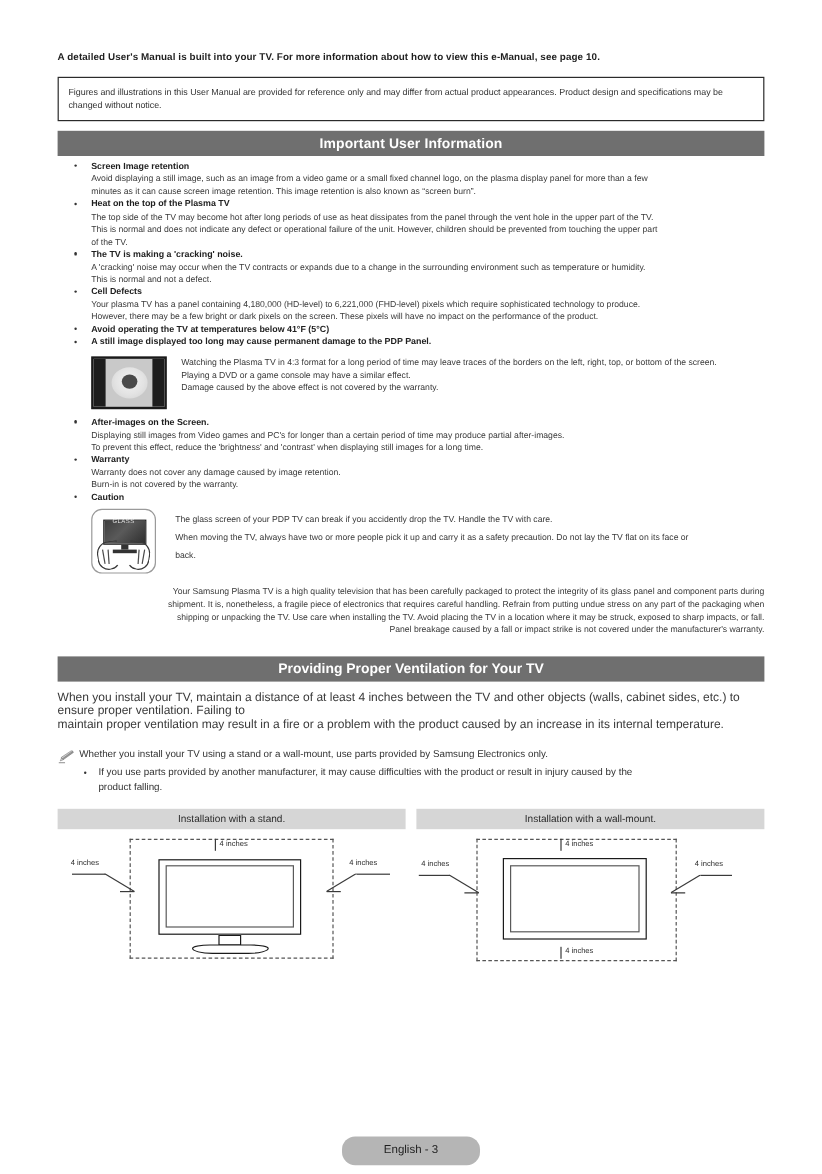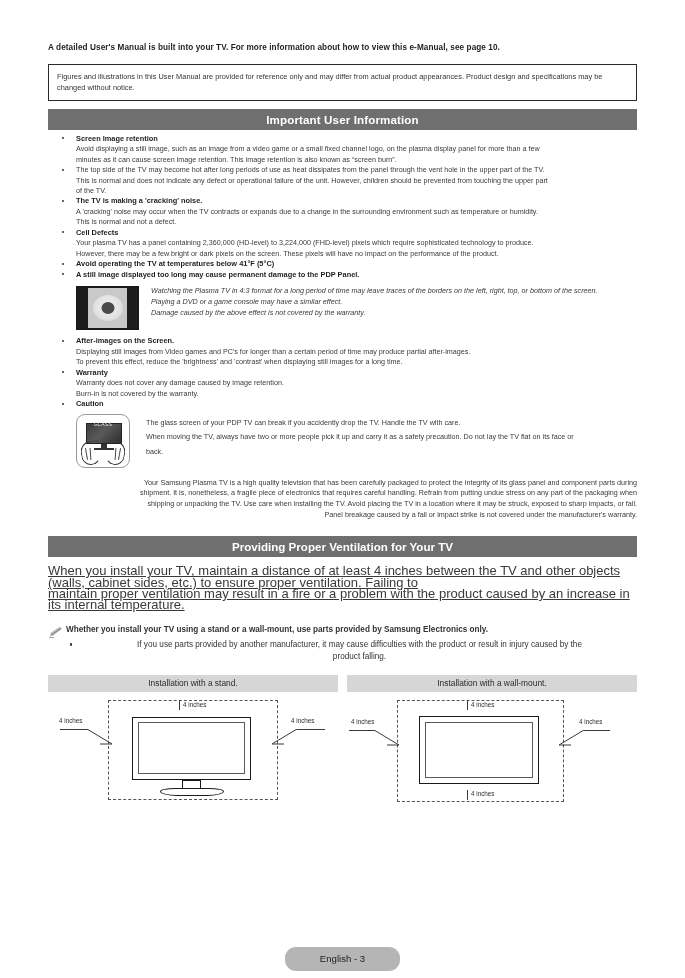--- a/index.html
+++ b/index.html
@@ -137,21 +137,21 @@
     width: 13px; height: 12px;
     border-radius: 50%;
     background: #4a4a4a;
   }
   .figtext {
     margin-left: 12px;
     font-size: 7.2px;
     line-height: 10.6px;
     color: #3a3a3a;
   }
-  .figtext p { margin: 0; font-style: italic; }
+  .figtext p { margin: 0; }
 
   
   .glassrow {
     display: flex;
     align-items: flex-start;
     margin: 4px 0 0 0;
     padding-left: 28px;
   }
   .glassicon {
     width: 54px;
@@ -247,53 +247,50 @@
     background: #6f6f6f;
     color: #ffffff;
     text-align: center;
     font-size: 11.6px;
     font-weight: bold;
     line-height: 21px;
     height: 21px;
   }
   .vent-intro {
     margin-top: 8px;
-    font-size: 13px;
+    font-size: 10px;
     line-height: 11.4px;
     color: #3a3a3a;
-    text-decoration: underline;
   }
   .vent-intro p { margin: 0; }
 
   .note-row {
     margin-top: 13px;
     display: flex;
     align-items: flex-start;
   }
   .pencil {
     flex: 0 0 auto;
     width: 14px;
     height: 12px;
     margin-right: 4px;
     margin-top: 1px;
   }
   .note-text {
     font-size: 8.2px;
     line-height: 12px;
     color: #333;
-    font-weight: bold;
   }
   .note-sub {
     margin-top: 2px;
     padding-left: 34px;
     position: relative;
     font-size: 8.2px;
     line-height: 12px;
     color: #333;
-    text-align: center;
   }
   .note-sub .sdot {
     position: absolute;
     left: 22px;
     top: 4.6px;
     width: 2.4px; height: 2.4px;
     border-radius: 50%;
     background: #333;
   }
 
@@ -399,41 +396,42 @@
         <span class="bdot"></span>
         <div class="bhead">Screen Image retention</div>
         <div class="bbody">
           <p>Avoid displaying a still image, such as an image from a video game or a small fixed channel logo, on the plasma display panel for more than a few</p>
           <p>minutes as it can cause screen image retention. This image retention is also known as “screen burn”.</p>
         </div>
       </div>
 
       <div class="bitem">
         <span class="bdot"></span>
+        <div class="bhead">Heat on the top of the Plasma TV</div>
         <div class="bbody">
           <p>The top side of the TV may become hot after long periods of use as heat dissipates from the panel through the vent hole in the upper part of the TV.</p>
           <p>This is normal and does not indicate any defect or operational failure of the unit. However, children should be prevented from touching the upper part</p>
           <p>of the TV.</p>
         </div>
       </div>
 
       <div class="bitem">
         <span class="bdot"></span>
         <div class="bhead">The TV is making a 'cracking' noise.</div>
         <div class="bbody">
           <p>A 'cracking' noise may occur when the TV contracts or expands due to a change in the surrounding environment such as temperature or humidity.</p>
           <p>This is normal and not a defect.</p>
         </div>
       </div>
 
       <div class="bitem">
         <span class="bdot"></span>
         <div class="bhead">Cell Defects</div>
         <div class="bbody">
-          <p>Your plasma TV has a panel containing 2,360,000 (HD-level) to 3,224,000 (FHD-level) pixels which require sophisticated technology to produce.</p>
+          <p>Your plasma TV has a panel containing 4,180,000 (HD-level) to 6,221,000 (FHD-level) pixels which require sophisticated technology to produce.</p>
           <p>However, there may be a few bright or dark pixels on the screen. These pixels will have no impact on the performance of the product.</p>
         </div>
       </div>
 
       <div class="bitem">
         <span class="bdot"></span>
         <div class="bhead">Avoid operating the TV at temperatures below 41°F (5°C)</div>
       </div>
 
       <div class="bitem">

